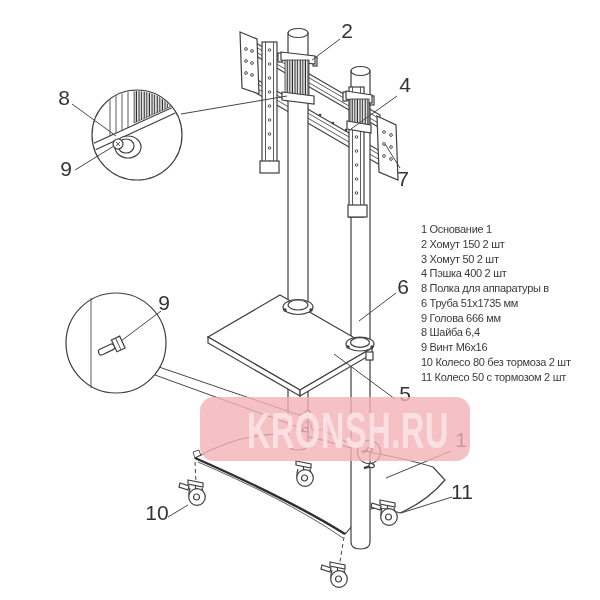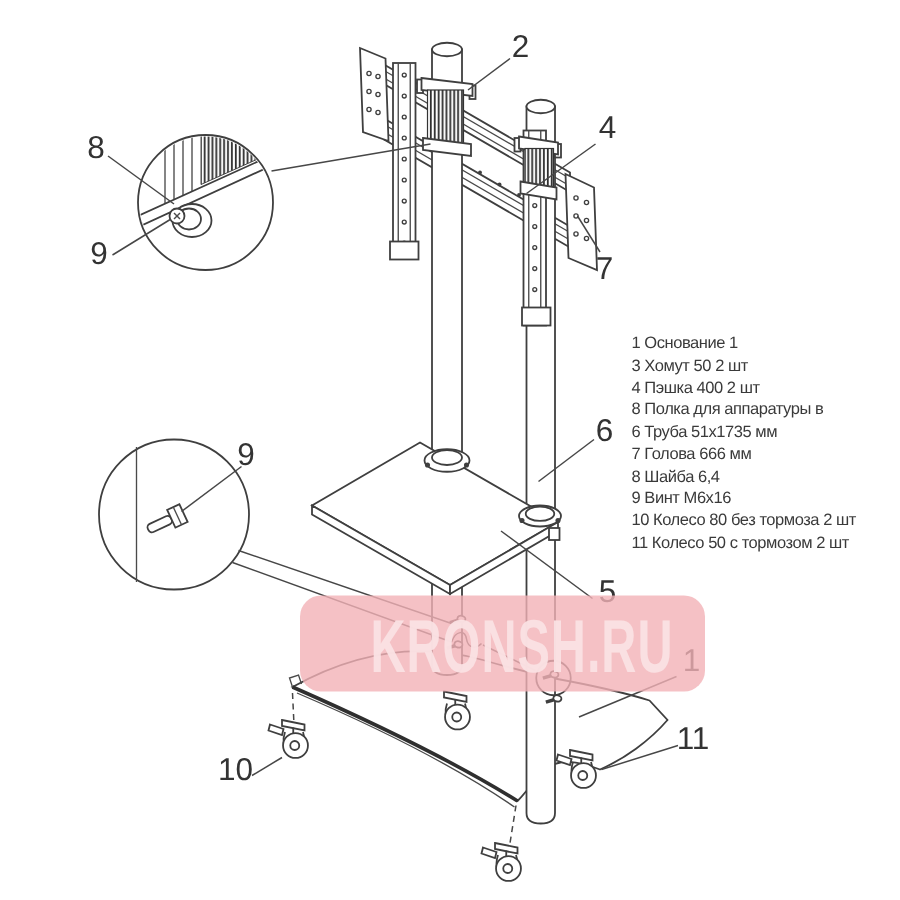--- a/index.html
+++ b/index.html
@@ -242,23 +242,24 @@
   </g>
 
   <g>
     <rect x="200" y="397" width="270" height="64" rx="14" opacity="0.8" fill="#f2b1b7"></rect>
     <text class="wm-text" x="247" y="448" textLength="202" lengthAdjust="spacingAndGlyphs" fill="#fbe2e4">KRONSH.RU</text>
   </g>
 </svg>
 
   <div class="parts-list">
     <div>1 Основание 1</div>
+    <div>2 Хомут 150 2 шт</div>
     <div>3 Хомут 50 2 шт</div>
     <div>4 Пэшка 400 2 шт</div>
     <div>8 Полка для аппаратуры  в</div>
     <div>6 Труба 51х1735 мм</div>
-    <div>7 Голова 666 мм</div>
+    <div>9 Голова 666 мм</div>
     <div>8 Шайба 6,4</div>
     <div>9 Винт М6х16</div>
     <div>10 Колесо 80 без тормоза 2 шт</div>
     <div>11 Колесо 50 с тормозом 2 шт</div>
   </div>
 </div>
 
 </body></html>

